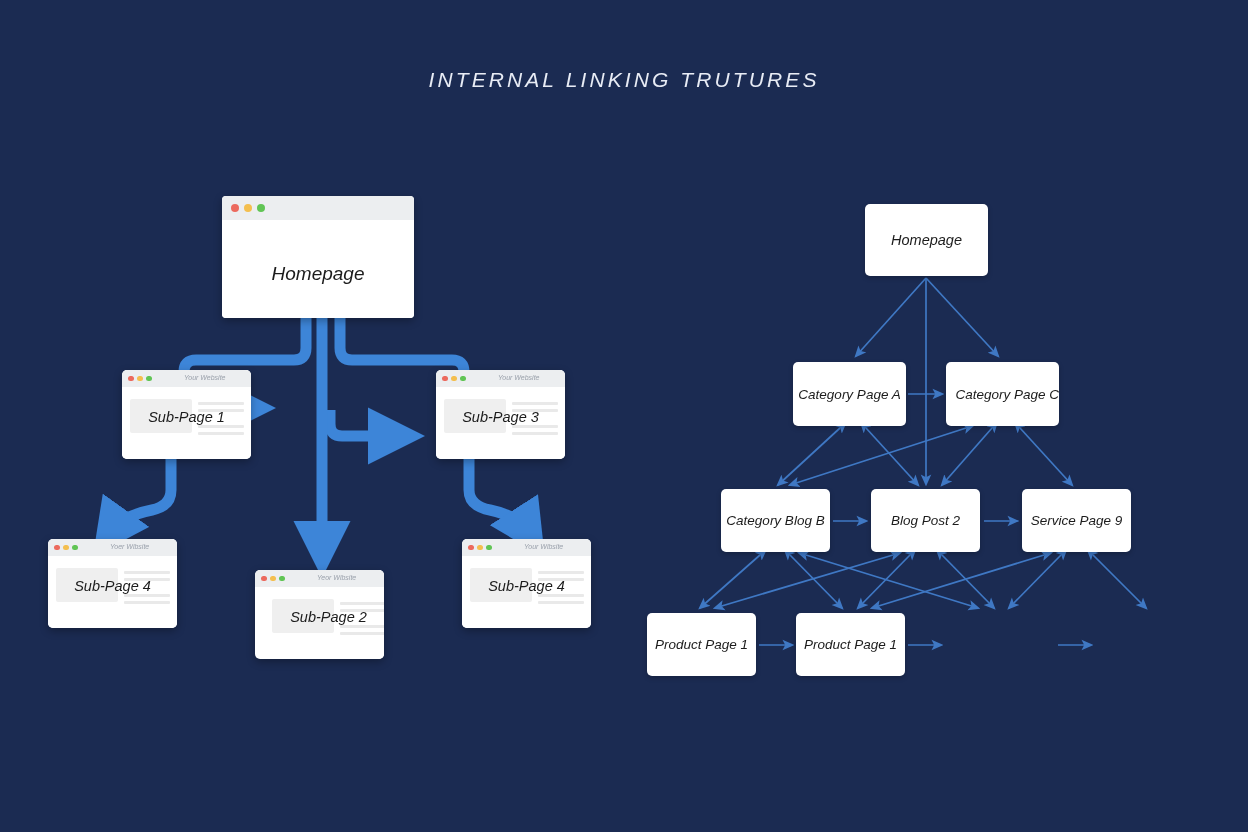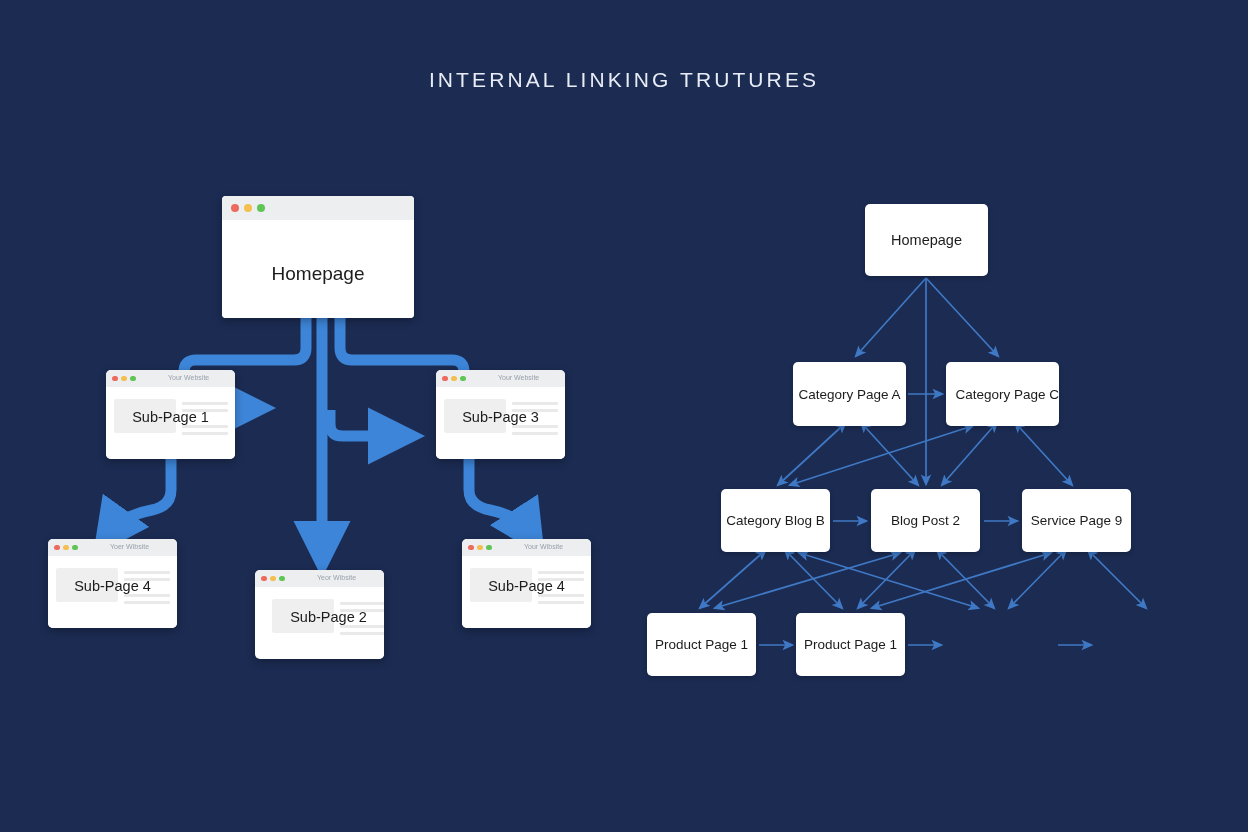--- a/index.html
+++ b/index.html
@@ -2,21 +2,21 @@
 <html><head>
 <meta charset="utf-8">
 <style>
   * { box-sizing: border-box; margin: 0; padding: 0; }
   html, body {
     width: 1248px; height: 832px;
     background: #1b2b52;
     font-family: "Liberation Sans", sans-serif;
     overflow: hidden;
   }
-  #canvas { position: relative; width: 1248px; height: 832px; background: #1b2b52; }
+  #canvas { position: relative; width: 1248px; height: 832px; background: #1b2b52; font-style: italic; }
 
   
   .page-title {
     position: absolute; top: 68px; left: 0; width: 1248px;
     text-align: center;
     color: #e8ecf5;
     font-size: 21px;
     letter-spacing: 3.1px;
     font-weight: 400;
   }
@@ -179,21 +179,21 @@
         <span class="dot red"></span>
         <span class="dot yellow"></span>
         <span class="dot green"></span>
       </div>
     </div>
     <div class="body">
       <div class="page-name">Homepage</div>
     </div>
   </div>
 
-  <div class="browser small" style="left:106px; top:370px; width:129px; height:89px;">
+  <div class="browser small" style="left:122px; top:370px; width:129px; height:89px;">
     <div class="tab-sheet" style="left:52px; width:77px; height:17px;"></div>
     <div class="titlebar">
       <div class="dots">
         <span class="dot red"></span>
         <span class="dot yellow"></span>
         <span class="dot green"></span>
       </div>
     </div>
     <div class="tab-label" style="left:62px;">Your Website</div>
     <div class="body" style="height:72px;">

